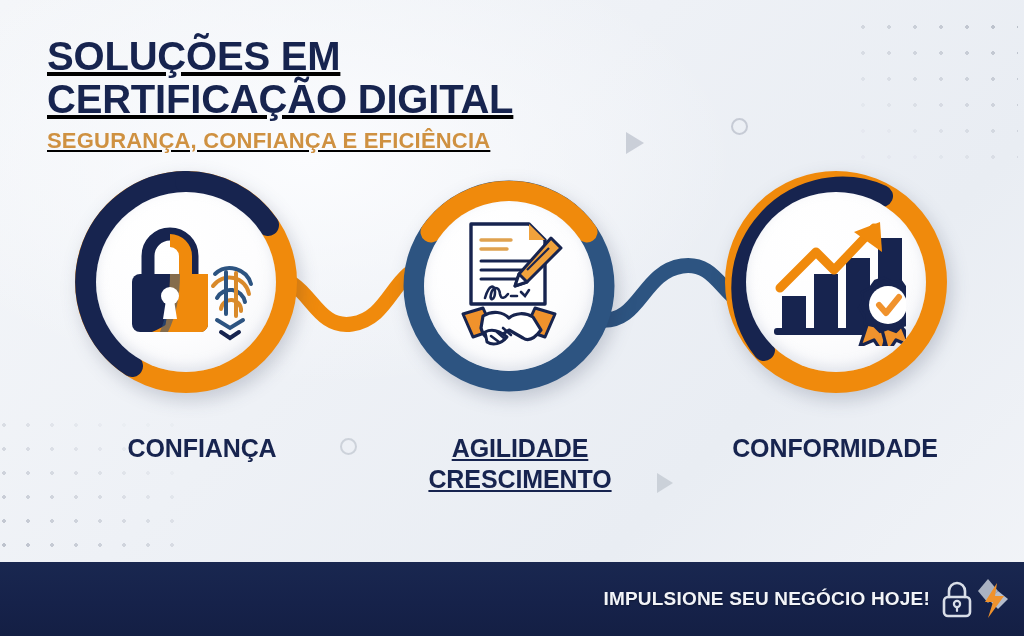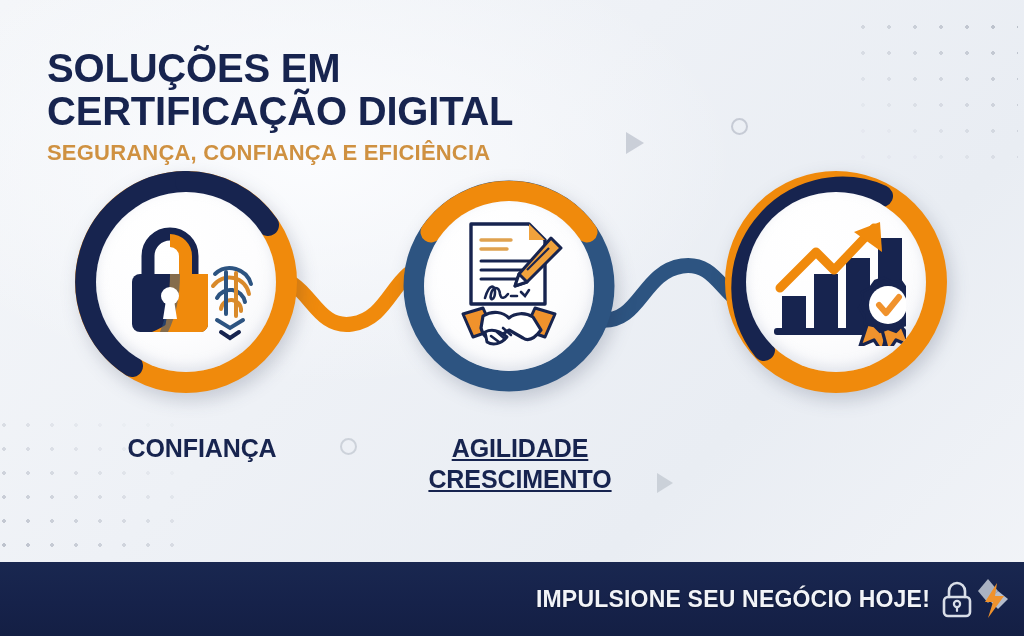--- a/index.html
+++ b/index.html
@@ -63,22 +63,23 @@
     border: 2.5px solid #c2c7d1;
     opacity: .9;
   }
   #ring-top { left: 731px; top: 118px; width: 13px; height: 13px; }
   #ring-mid { left: 340px; top: 438px; width: 13px; height: 13px; border-color: #c9ced7; }
 
   
   #headline {
     position: absolute;
     left: 47px;
-    top: 47px;
+    top: 35px;
     z-index: 6;
+    text-decoration: underline;
   }
   #title-l1, #title-l2 {
     color: #17244f;
     font-size: 40px;
     font-weight: bold;
     letter-spacing: -0.2px;
     line-height: 1.08;
     white-space: nowrap;
   }
   #subtitle {
@@ -149,21 +150,21 @@
     background: linear-gradient(180deg, #192750 0%, #16224a 55%, #141f44 100%);
     z-index: 8;
     display: flex;
     align-items: center;
     justify-content: flex-end;
     padding-right: 12px;
     box-sizing: border-box;
   }
   #banner-text {
     color: #f2f4f8;
-    font-size: 23px;
+    font-size: 19px;
     font-weight: bold;
     letter-spacing: .2px;
     white-space: nowrap;
     text-shadow: 0 1px 2px rgba(0,0,0,.35);
     text-align: right;
   }
   #banner-icons {
     display: flex;
     align-items: center;
     margin-left: 10px;
@@ -304,20 +305,21 @@
   </div>
 
   <div class="caption" id="cap1">
     <div>CONFIANÇA</div>
   </div>
   <div class="caption" id="cap2">
     <div>AGILIDADE</div>
     <div>CRESCIMENTO</div>
   </div>
   <div class="caption" id="cap3">
+    <div>CONFORMIDADE</div>
   </div>
 
   <div id="banner">
     <div id="banner-text">IMPULSIONE SEU NEGÓCIO HOJE!</div>
     <div id="banner-icons">
       <svg width="34" height="40" viewBox="0 0 34 40">
         <path d="M 9 18 L 9 12 A 8 8 0 0 1 25 12 L 25 18" fill="none" stroke="#d9dee8" stroke-width="2.6" stroke-linecap="round"></path>
         <rect x="4" y="18" width="26" height="19" rx="4" fill="none" stroke="#d9dee8" stroke-width="2.6"></rect>
         <circle cx="17" cy="25" r="3.1" fill="none" stroke="#d9dee8" stroke-width="2.2"></circle>
         <path d="M 17 28 L 17 32" stroke="#d9dee8" stroke-width="2.2" stroke-linecap="round"></path>

